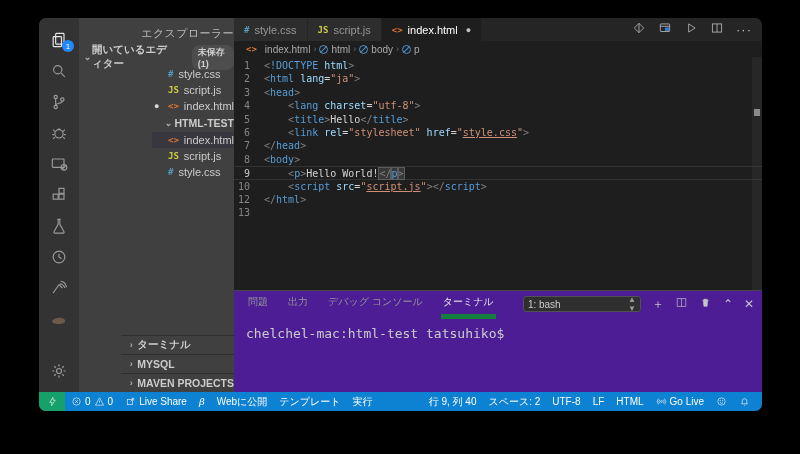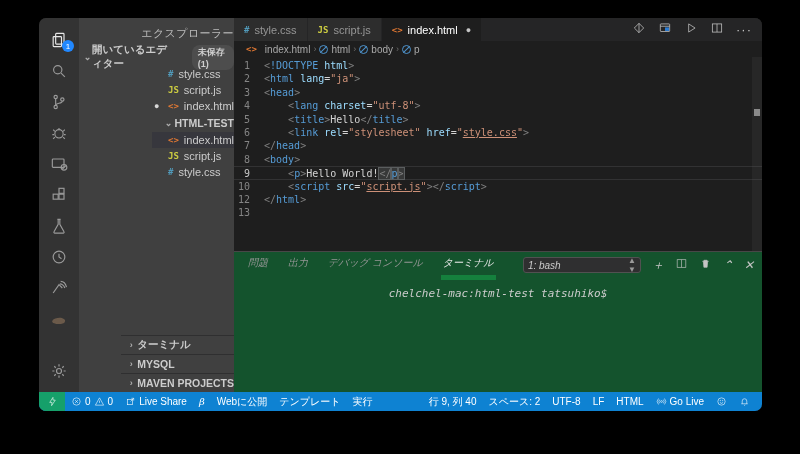--- a/index.html
+++ b/index.html
@@ -81,35 +81,35 @@
   .tk-p{color:#808080}.tk-t{color:#569cd6}.tk-a{color:#9cdcfe}.tk-o{color:#d4d4d4}
   .tk-s{color:#ce9178}.tk-x{color:#d4d4d4}
   .tk-su{color:#ce9178; text-decoration:underline;}
   .tk-mp{color:#808080; background:rgba(90,93,94,.42); outline:1px solid #5a5d5e;}
   .tk-mt{color:#569cd6; background:rgba(90,93,94,.42); outline:1px solid #5a5d5e;}
   .caret{display:inline-block; width:1px; height:11px; background:#d4d4d4; vertical-align:-2px;}
   .scrollbar { position:absolute; right:0; top:0; bottom:0; width:10px; background:rgba(110,110,110,.12); }
   .scroll-marker { position:absolute; right:2px; top:52px; width:6px; height:7px; background:#8a8a8a; }
 
   
-  .panel { height:141px; border-top:1px solid #474747; flex:0 0 auto; display:flex;
-    flex-direction:column; background:#14532d;font-style:italic; }
+  .panel { height:102px; border-top:1px solid #474747; flex:0 0 auto; display:flex;
+    flex-direction:column; background:#4c1d95; }
   .panel-header { display:flex; align-items:center; height:26px; padding:0 8px 0 12px; flex:0 0 auto; }
   .panel-tab { font-size:10px; color:#969696; margin-right:16px; text-transform:uppercase;
     padding:6px 2px 5px; cursor:pointer; }
   .panel-tab.active { color:#e7e7e7; border-bottom:5px solid #15803d; }
   .panel-controls { margin-left:auto; display:flex; align-items:center; gap:11px; color:#c5c5c5; }
   .term-select { background:#2f2f30; border:1px solid #515151; border-radius:3px; color:#cccccc;
     font-size:10px; height:16px; width:118px; display:flex; align-items:center; padding:0 4px;
     justify-content:space-between; cursor:pointer; }
   .term-select .arrows { font-size:8px; color:#9a9a9a; }
   .panel-controls svg { width:13px; height:13px; stroke:currentColor; fill:none; stroke-width:1.2; }
   .pc-glyph { font-size:12px; line-height:12px; cursor:pointer; }
-  .term-body { padding:9px 12px; font-family:"DejaVu Sans Mono",monospace; font-size:11px;
-    color:#cccccc;text-align:center; }
+  .term-body { padding:9px 12px; font-family:"DejaVu Sans Mono",monospace; font-size:13px;
+    color:#cccccc; }
 
   
   .statusbar { height:19px; background:#0e82d2; display:flex; align-items:center;
     color:#ffffff; font-size:10px; flex:0 0 auto; }
   .sb-remote { background:#16a06a; height:100%; width:26px; display:flex; align-items:center;
     justify-content:center; flex:0 0 auto; cursor:pointer; }
   .status-item { display:flex; align-items:center; gap:3px; padding:0 6px; height:100%;
     cursor:pointer; white-space:nowrap; }
   .status-left { display:flex; align-items:center; height:100%; }
   .status-right { margin-left:auto; display:flex; align-items:center; height:100%; padding-right:6px; }

